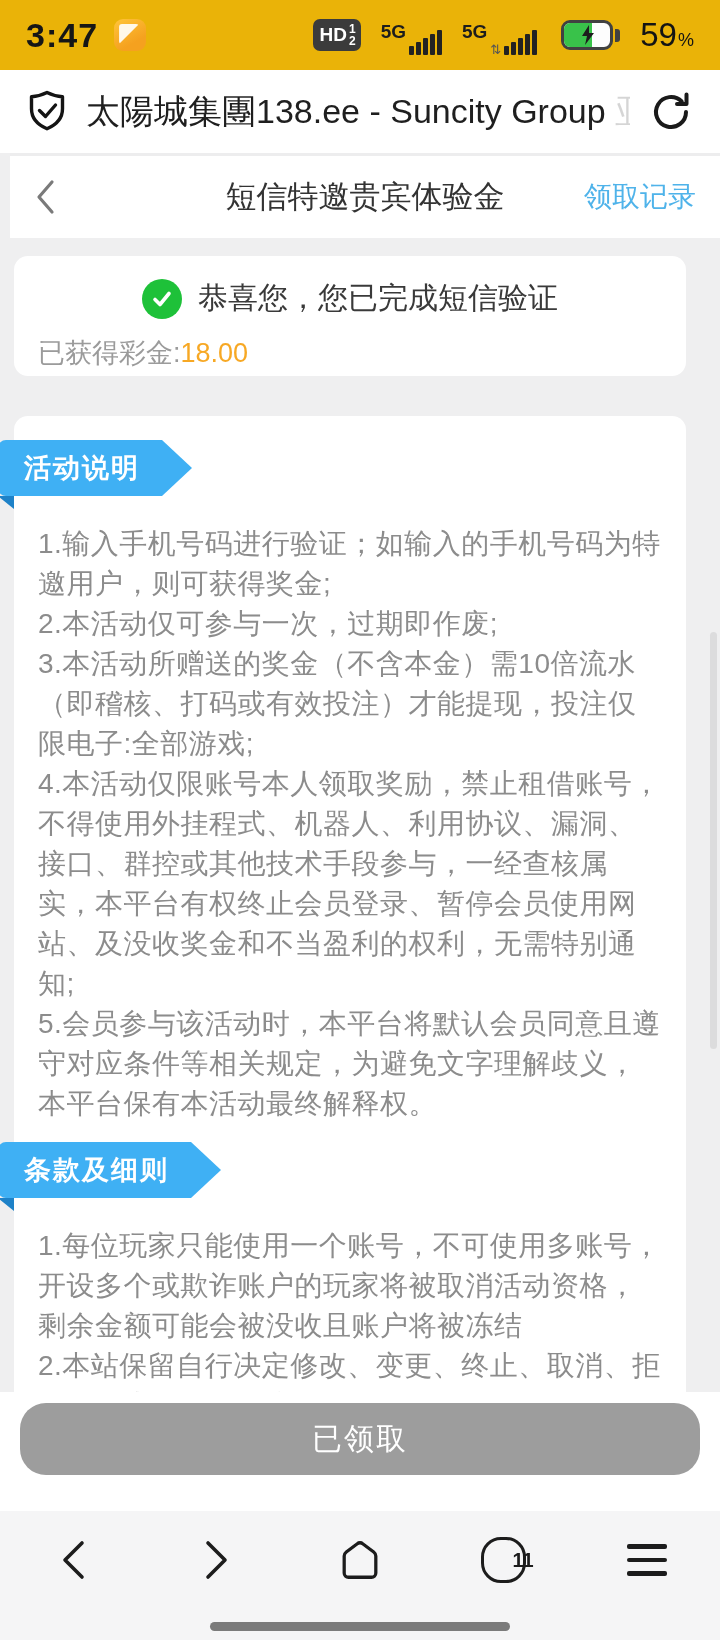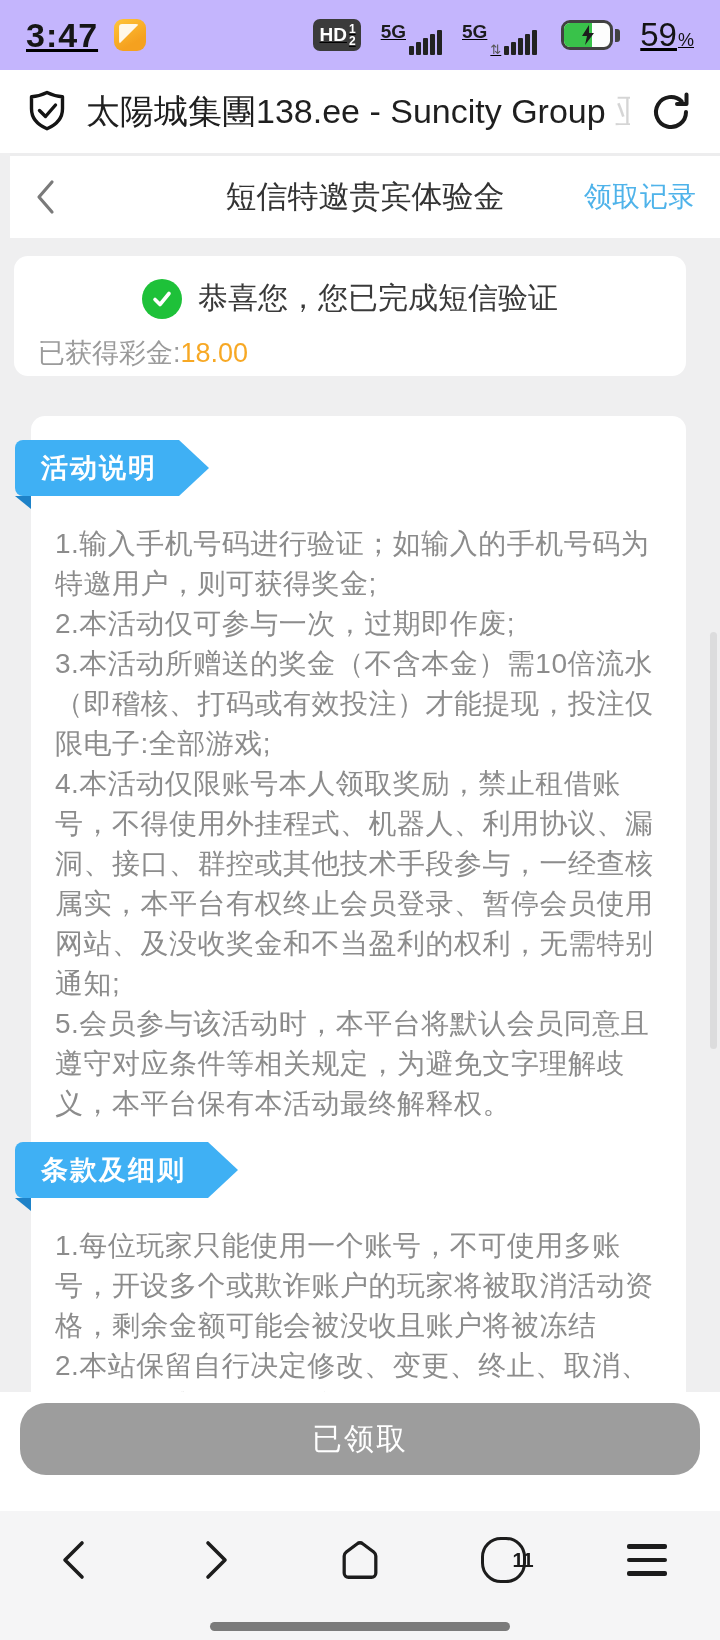--- a/index.html
+++ b/index.html
@@ -4,21 +4,21 @@
 <style>
   * { margin:0; padding:0; box-sizing:border-box; }
   html,body { background:#ccc; }
   body { font-family:"Liberation Sans","DejaVu Sans",sans-serif; }
   .screen{
     position:relative; width:720px; height:1640px; margin:0 auto;
     background:var(--page_bg,#efeff0); overflow:hidden;
   }
   
   .status-bar{ position:absolute; top:0; left:0; right:0; height:70px;
-    background:#c4b5fd; display:flex; align-items:center; padding:4px 26px;text-decoration:underline; }
+    background:#eab308; display:flex; align-items:center; padding:4px 26px; }
   .time{ font-size:34px; font-weight:600; color:#161616; letter-spacing:1px; }
   .note-icon{ width:32px; height:32px; border-radius:9px; margin-left:16px;
     background:linear-gradient(150deg,#ffc53a 0%,#f5a11f 70%); position:relative; overflow:hidden;}
   .note-icon:after{ content:""; position:absolute; left:5px; top:5px; width:20px; height:20px;
     background:#fff; opacity:.9; clip-path:polygon(0 0,100% 0,0 100%); border-radius:3px;}
   .sb-right{ margin-left:auto; display:flex; align-items:center; gap:20px; }
   .hd-badge{ background:#3b3b3b; border-radius:7px; height:32px; padding:0 5px 0 7px;
     display:flex; align-items:center; }
   .hd-txt{ color:#fff; font-size:19px; font-weight:bold; letter-spacing:0; }
   .hd-sims{ display:flex; flex-direction:column; margin-left:2px; }
@@ -61,21 +61,21 @@
     overflow:hidden; padding:18px 14px 0; }
   .card{ background:#fff; border-radius:14px; }
   .result-card{ height:120px; padding:22px 24px 0; margin-bottom:40px; }
   .result-row{ display:flex; align-items:center; justify-content:center; gap:16px; }
   .check{ width:40px; height:40px; border-radius:50%; background:var(--success_green,#1ec139);
     display:flex; align-items:center; justify-content:center; flex:0 0 auto; }
   .msg{ font-size:30px; color:#3a3a3a; }
   .bonus-row{ margin-top:16px; display:flex; align-items:baseline; }
   .bonus-label{ font-size:27px; color:#9b9b9b; }
   .bonus-val{ font-size:27px; color:var(--bonus_orange,#f7a824); }
-  .rules-card{ padding:24px 24px 40px; min-height:1200px;margin-left:17px; }
+  .rules-card{ padding:24px 24px 40px; min-height:1200px; }
   .ribbon-wrap{ position:relative; margin-left:-40px; height:56px; }
   .ribbon{ display:inline-block; height:56px; line-height:56px; padding:0 52px 0 26px;
     background:var(--ribbon_blue,#3fb0f4); color:#fff; font-size:27px; font-weight:bold;
     letter-spacing:2px; border-radius:8px 0 0 8px;
     clip-path:polygon(0 0,calc(100% - 30px) 0,100% 50%,calc(100% - 30px) 100%,0 100%); }
   .fold{ position:absolute; left:0; top:56px; width:16px; height:13px;
     background:var(--ribbon_fold,#1e82c8); clip-path:polygon(0 0,100% 0,100% 100%); }
   .rules{ margin-top:28px; }
   .rules p{ font-size:28px; line-height:40px; color:var(--body_text,#8c8c8c);
     letter-spacing:.5px; word-break:break-all; }

